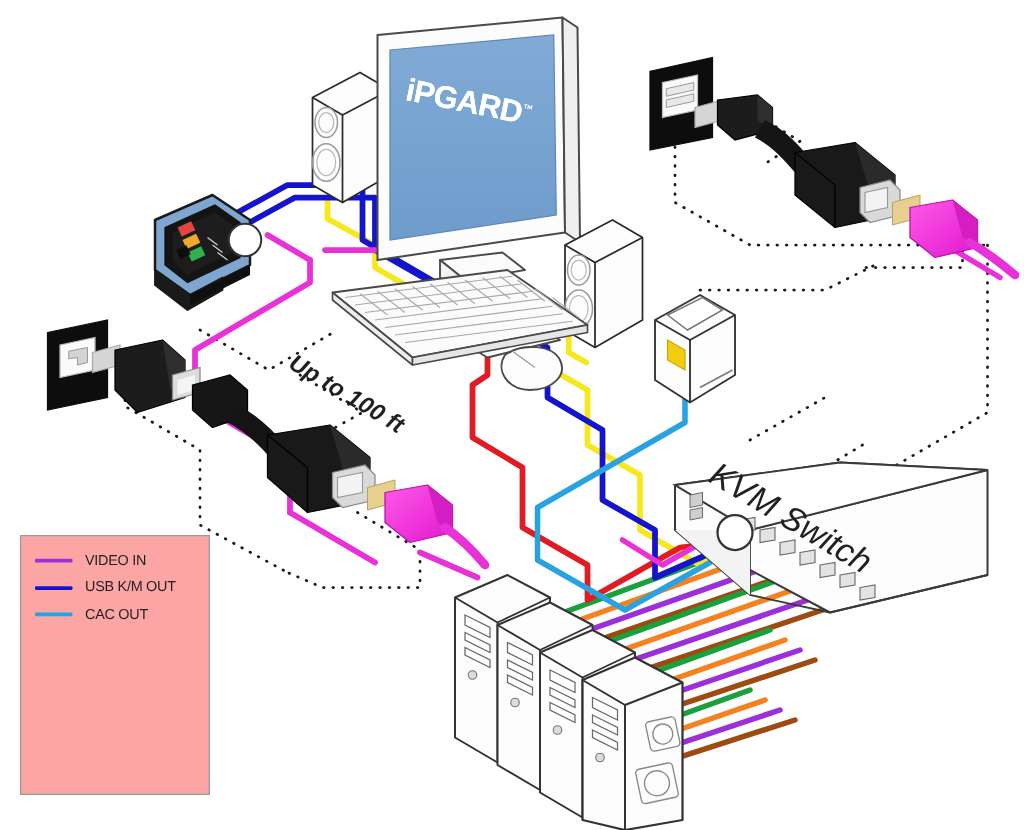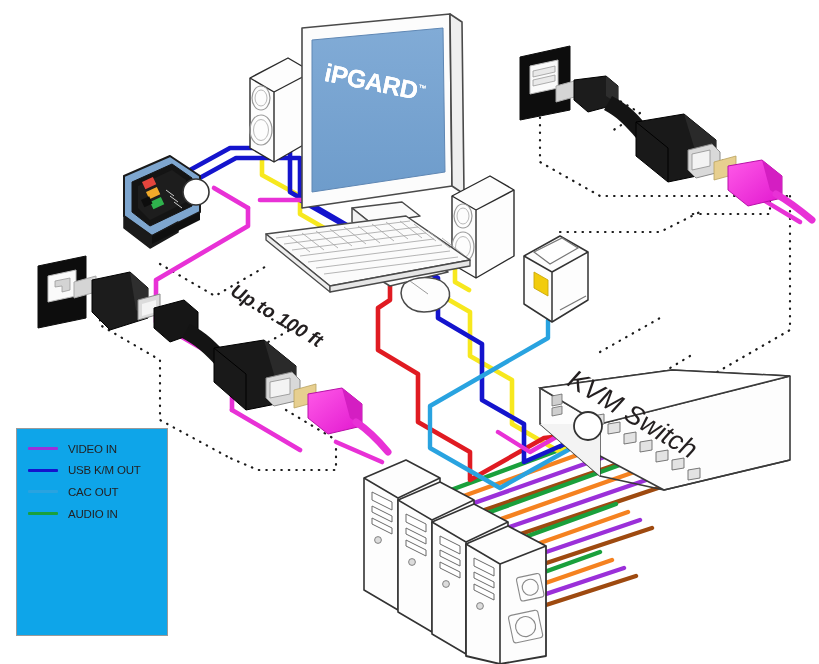--- a/index.html
+++ b/index.html
@@ -2,21 +2,21 @@
 <html><head>
 <meta charset="utf-8">
 <style>
   html,body{margin:0;padding:0;background:#ffffff;}
   body{width:819px;height:664px;overflow:hidden;font-family:"Liberation Sans",sans-serif;}
   #stage{position:relative;width:819px;height:664px;background:#fff;}
   svg#diagram{position:absolute;left:0;top:0;width:819px;height:664px;}
 
   .legend-box{
     position:absolute;left:16px;top:428px;width:152px;height:208px;
-    background:#0ea5e9;border:1px solid #9a9a9a;box-sizing:border-box;
+    background:#fca5a5;border:1px solid #9a9a9a;box-sizing:border-box;
     padding:9px 0 0 0;
   }
   .legend-row{display:flex;align-items:center;height:21.6px;padding-left:11px;}
   .legend-swatch{width:30px;height:3px;border-radius:1px;flex:0 0 auto;}
   .legend-label{
     margin-left:10px;font-size:11.5px;color:#231f20;
     font-family:"Liberation Sans",sans-serif;letter-spacing:-0.2px;white-space:nowrap;
   }
   .screen-logo{
     position:absolute;font-family:"Liberation Sans",sans-serif;
@@ -369,19 +369,15 @@
       <span class="legend-label">VIDEO IN</span>
     </div>
     <div class="legend-row">
       <span class="legend-swatch" style="background: rgb(20, 20, 205);"></span>
       <span class="legend-label">USB K/M OUT</span>
     </div>
     <div class="legend-row">
       <span class="legend-swatch" style="background: rgb(41, 163, 224);"></span>
       <span class="legend-label">CAC OUT</span>
     </div>
-    <div class="legend-row">
-      <span class="legend-swatch" style="background: rgb(26, 160, 60);"></span>
-      <span class="legend-label">AUDIO IN</span>
-    </div>
   </div>
 
 </div>
 
 </body></html>

